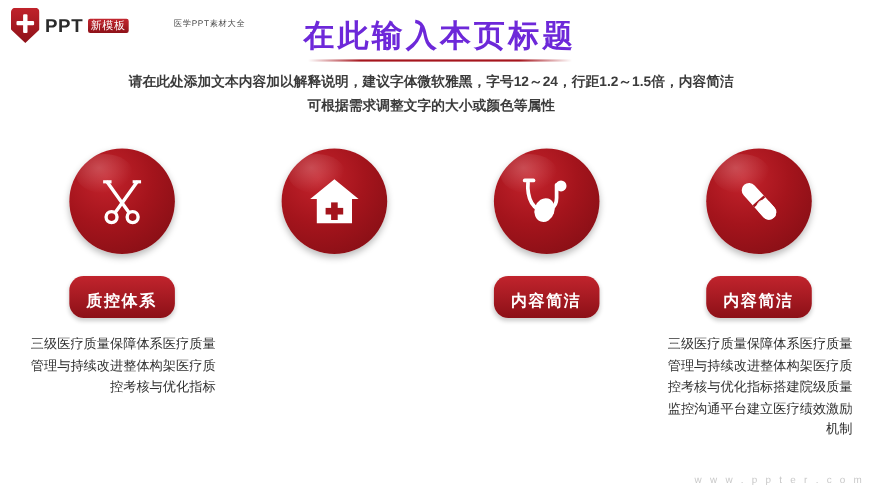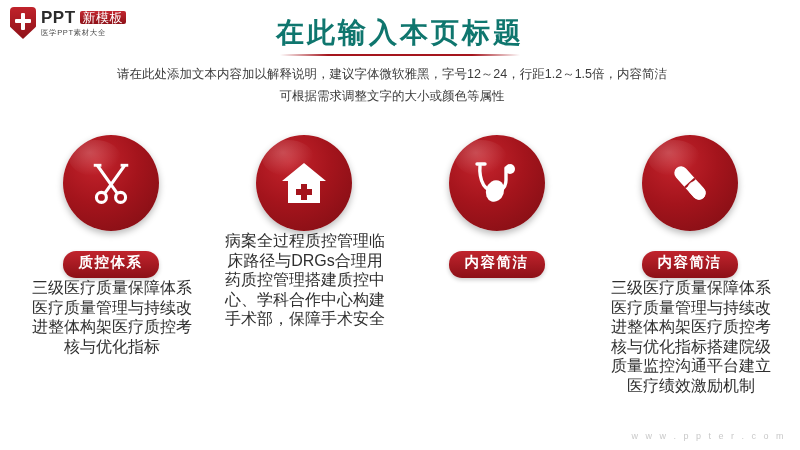--- a/index.html
+++ b/index.html
@@ -48,81 +48,83 @@
   }
   .logo-shield .cross-h {
     position: absolute;
     left: 5px; top: 12px;
     width: 16px; height: 4px;
     background: #fff;
     border-radius: 1px;
   }
   .logo-txt {
     display: flex;
-    flex-direction: column;
+    flex-direction: row;
     justify-content: flex-start;
   }
   .logo-top {
     display: flex;
     align-items: center;
   }
   .logo-ppt {
     font-size: 17px;
     font-weight: bold;
     letter-spacing: 0.5px;
     color: #2b2b2b;
     line-height: 17px;
   }
   .logo-badge {
     margin-left: 4px;
     background: linear-gradient(180deg, #c32730 0%, #8e1118 100%);
     color: #fff;
-    font-size: 13px;
+    font-size: 10px;
     padding: 2px 3px 2px 3px;
     border-radius: 2px;
     line-height: 9px;
     letter-spacing: 0.5px;
   }
   .logo-sub {
     font-size: 7.5px;
     color: #4a4a4a;
     letter-spacing: 0.6px;
     margin-top: 3px;
     line-height: 8px;
+    padding-left: 41px;
   }
 
   
   .title {
     position: absolute;
     top: 14px;
     left: 0;
     width: 800px;
     text-align: center;
     font-size: 28px;
     font-weight: bold;
-    color: #0f766e;
+    color: #6d28d9;
     letter-spacing: 3px;
   }
   .title-rule {
     position: absolute;
     top: 54px;
     left: 280px;
     width: 240px;
     height: 2px;
     background: linear-gradient(90deg, rgba(160,20,28,0) 0%, #a5151d 20%, #a5151d 80%, rgba(160,20,28,0) 100%);
   }
   .subtitle {
     position: absolute;
     top: 63px;
     left: 0;
     width: 784px;
     text-align: center;
     font-size: 12.5px;
     color: #3b3b3b;
     line-height: 22px;
+    font-weight: bold;
   }
 
   
   .cols {
     position: absolute;
     top: 135px;
     left: 14px;
     width: 772px;
     display: flex;
   }
@@ -151,35 +153,36 @@
     background: radial-gradient(ellipse at 40% 35%, rgba(255,255,255,0.20) 0%, rgba(255,255,255,0) 70%);
     pointer-events: none;
   }
   .c1 { background: radial-gradient(circle at 35% 28%, #c4232c 0%, #a4141c 45%, #7d0d13 100%); }
   .c2 { background: radial-gradient(circle at 35% 28%, #c4232c 0%, #a4141c 45%, #7d0d13 100%); }
   .c3 { background: radial-gradient(circle at 35% 28%, #c4232c 0%, #a4141c 45%, #7d0d13 100%); }
   .c4 { background: radial-gradient(circle at 35% 28%, #c4232c 0%, #a4141c 45%, #7d0d13 100%); }
 
   .label {
     margin-top: 20px;
-    padding: 2px 16px 6px 16px;
+    padding: 13px 16px 6px 16px;
     border-radius: 13px;
     background: linear-gradient(180deg, #c1242d 0%, #8c1017 100%);
     color: #fff;
     font-size: 14.5px;
     font-weight: bold;
     letter-spacing: 1.5px;
     box-shadow: 0 2px 4px rgba(0,0,0,0.2);
   }
   .body-text {
+    margin-top: 14px;
     width: 168px;
-    font-size: 16px;
+    font-size: 12px;
     color: #2f2f2f;
     line-height: 19.5px;
-    text-align: center;
+    text-align: right;
     align-self: flex-start;
     margin-left: 14px;
   }
 
   
   .footer {
     position: absolute;
     right: 14px;
     bottom: 9px;
     font-size: 9px;
@@ -240,21 +243,20 @@
   <div class="col">
     <div class="circle-wrap c2">
       <span>
         <svg width="48" height="46" viewBox="0 0 48 46">
           <path d="M24 3 L46 21 L40 21 L40 43 L8 43 L8 21 L2 21 Z" fill="#ffffff"></path>
           <rect x="21" y="24" width="6" height="16" fill="#a4141c"></rect>
           <rect x="16" y="29" width="16" height="6" fill="#a4141c"></rect>
         </svg>
       </span>
     </div>
-    <div class="body-text">病案全过程质控管理临床路径与DRGs合理用药质控管理搭建质控中心、学科合作中心构建手术部，保障手术安全</div>
   </div>
 
   <div class="col">
     <div class="circle-wrap c3">
       <span>
         <svg width="48" height="46" viewBox="0 0 48 46">
           <path d="M7 6 C7 6 5 24 16 30 C26 35 33 28 33 20 L33 8" stroke="#ffffff" stroke-width="3.4" fill="none" stroke-linecap="round"></path>
           <path d="M4 4 L12 4" stroke="#ffffff" stroke-width="3.4" stroke-linecap="round"></path>
           <ellipse cx="22" cy="31" rx="9" ry="11" fill="#ffffff" transform="rotate(18 22 31)"></ellipse>
           <circle cx="37" cy="9" r="5" fill="#ffffff"></circle>

